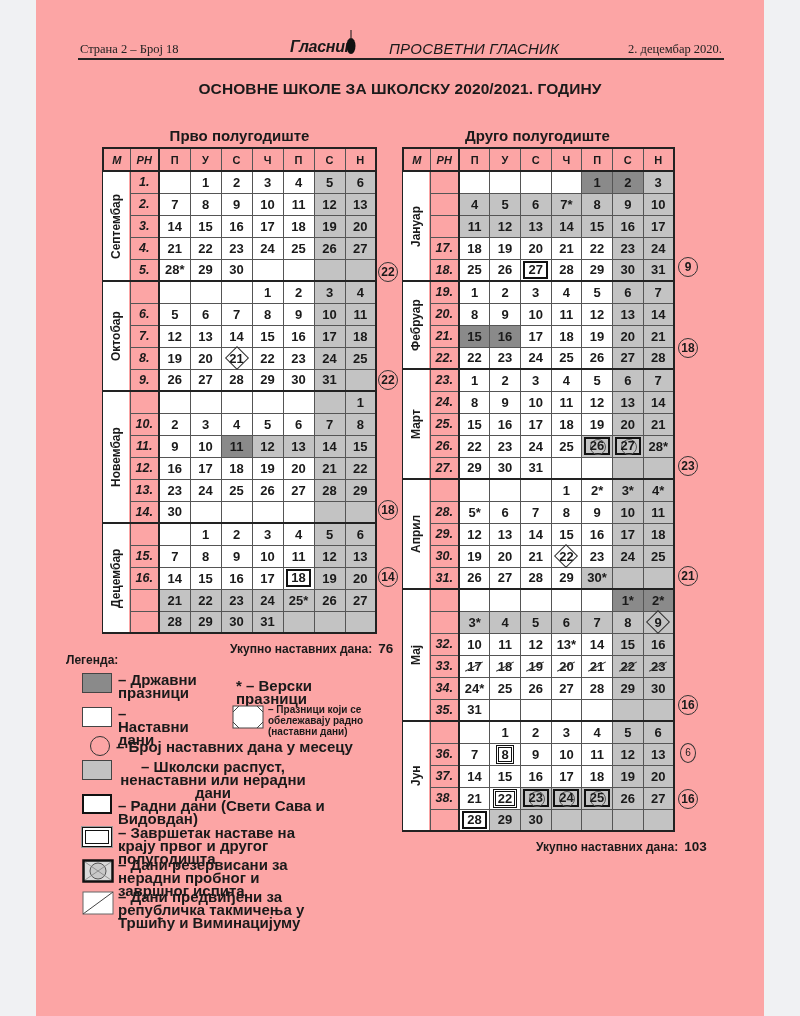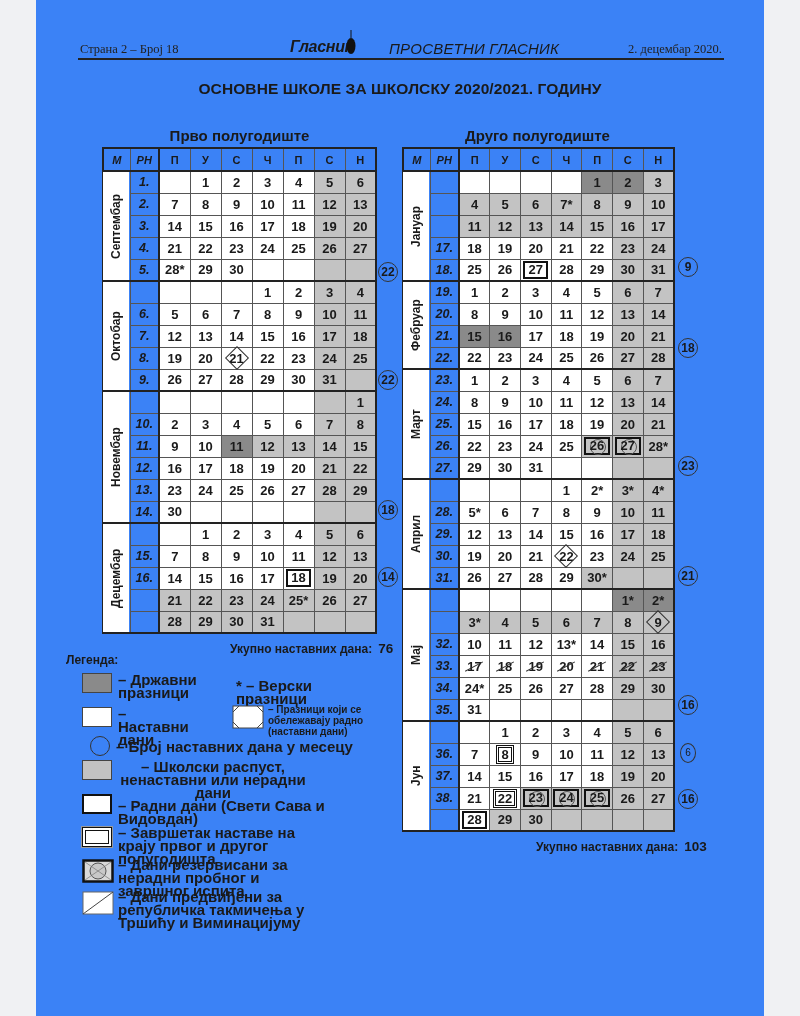--- a/index.html
+++ b/index.html
@@ -1,18 +1,18 @@
 <!DOCTYPE html>
 <html><head>
 <meta charset="utf-8">
 <style>
   * { box-sizing: border-box; margin: 0; padding: 0; }
   html, body { width: 800px; height: 1016px; overflow: hidden; }
   body { background: #f0f1f3; font-family: "Liberation Sans", sans-serif; color: #1a1a1a; position: relative; }
-  .page { position: absolute; left: 36px; top: 0; width: 728px; height: 1016px; background: #3b82f6; }
+  .page { position: absolute; left: 36px; top: 0; width: 728px; height: 1016px; background: #fca5a5; }
   .hdr-left, .hdr-right { position: absolute; top: 42px; font-family: "Liberation Serif", serif; font-size: 12.5px; color: #222; }
   .hdr-left { left: 44px; }
   .hdr-right { right: 42px; }
   .hdr-logo { position: absolute; left: 254px; top: 38px; font-style: italic; font-weight: bold; font-size: 16px; letter-spacing: -0.3px; }
   .hdr-bulb { position: absolute; left: 310px; top: 30px; width: 10px; height: 26px; }
   .hdr-title { position: absolute; left: 353px; top: 40px; font-style: italic; font-size: 15px; letter-spacing: 0.2px; }
   .hdr-line { position: absolute; left: 42px; right: 40px; top: 58px; height: 2px; background: #222; }
   .main-title { position: absolute; left: 0; width: 728px; top: 80px; text-align: center; font-weight: bold; font-size: 15.5px; line-height: 17px; letter-spacing: 0.1px; }
   .half-title { position: absolute; top: 127px; font-weight: bold; font-size: 15px; text-align: center; }
 

